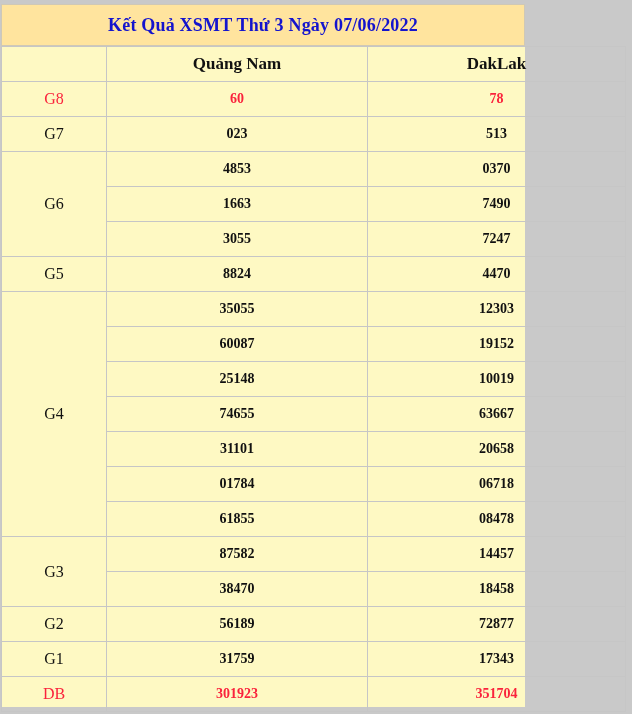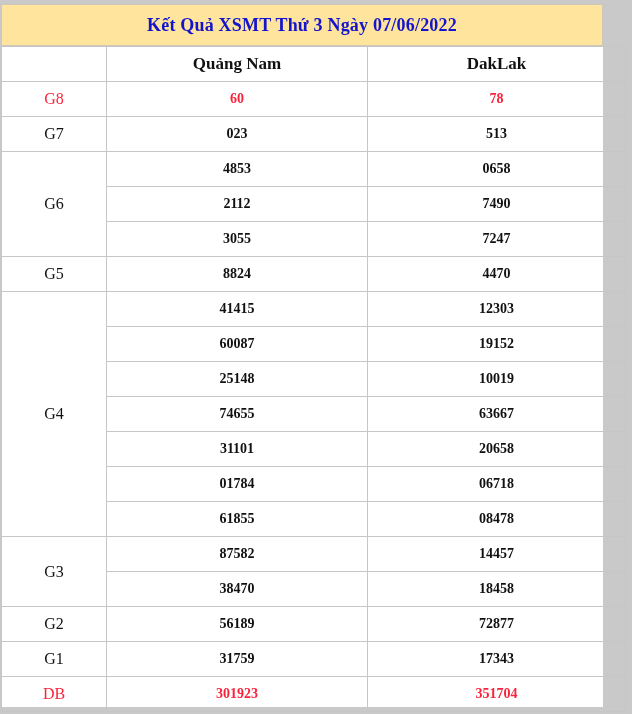--- a/index.html
+++ b/index.html
@@ -11,23 +11,23 @@
     height: 714px;
     background: #c9c9c9;
     font-family: "Liberation Serif", "DejaVu Serif", serif;
     position: relative;
     overflow: hidden;
   }
   .page {
     position: absolute;
     left: 1px;
     top: 4px;
-    width: 602px;
+    width: 524px;
     height: 703px;
-    background: #ffffff;
+    background: #fef9c3;
     box-sizing: border-box;
   }
   .title-bar {
     box-sizing: border-box;
     width: 100%;
     height: 42px;
     background: #ffe49e;
     border: 1px solid #cfc8b6;
     display: flex;
     align-items: center;
@@ -102,40 +102,40 @@
 
       <tr>
         <td class="lbl">G7</td>
         <td class="val">023</td>
         <td class="val">513</td>
       </tr>
 
       <tr>
         <td class="lbl" rowspan="3">G6</td>
         <td class="val">4853</td>
-        <td class="val">0658</td>
+        <td class="val">0370</td>
       </tr>
       <tr>
-        <td class="val">2112</td>
+        <td class="val">1663</td>
         <td class="val">7490</td>
       </tr>
       <tr>
         <td class="val">3055</td>
         <td class="val">7247</td>
       </tr>
 
       <tr>
         <td class="lbl">G5</td>
         <td class="val">8824</td>
         <td class="val">4470</td>
       </tr>
 
       <tr>
         <td class="lbl" rowspan="7">G4</td>
-        <td class="val">41415</td>
+        <td class="val">35055</td>
         <td class="val">12303</td>
       </tr>
       <tr>
         <td class="val">60087</td>
         <td class="val">19152</td>
       </tr>
       <tr>
         <td class="val">25148</td>
         <td class="val">10019</td>
       </tr>

